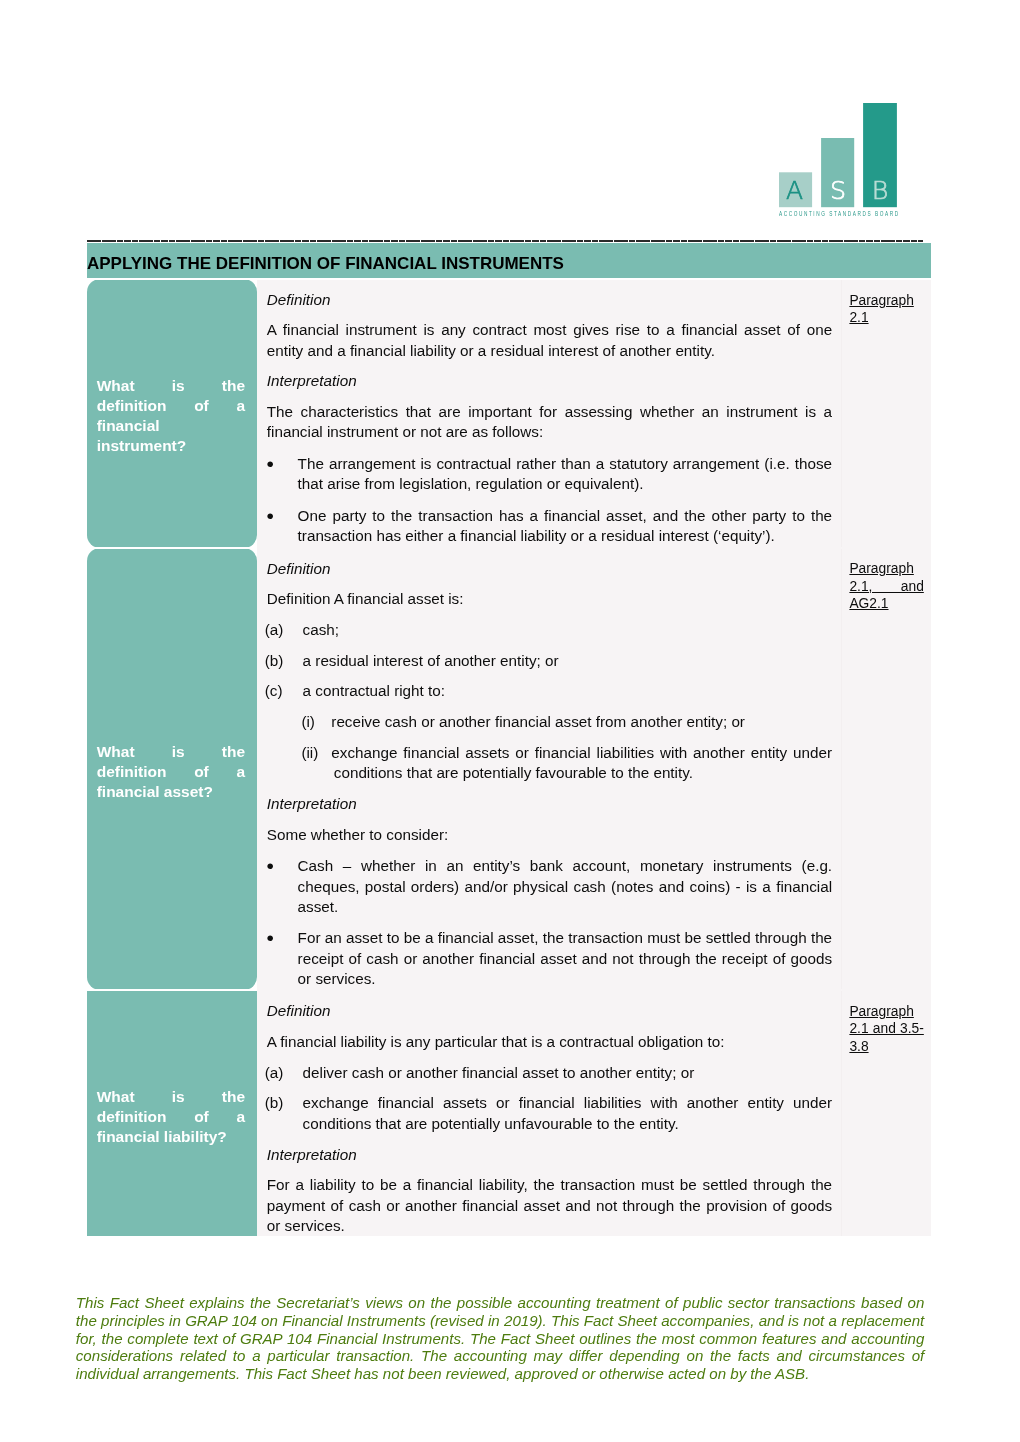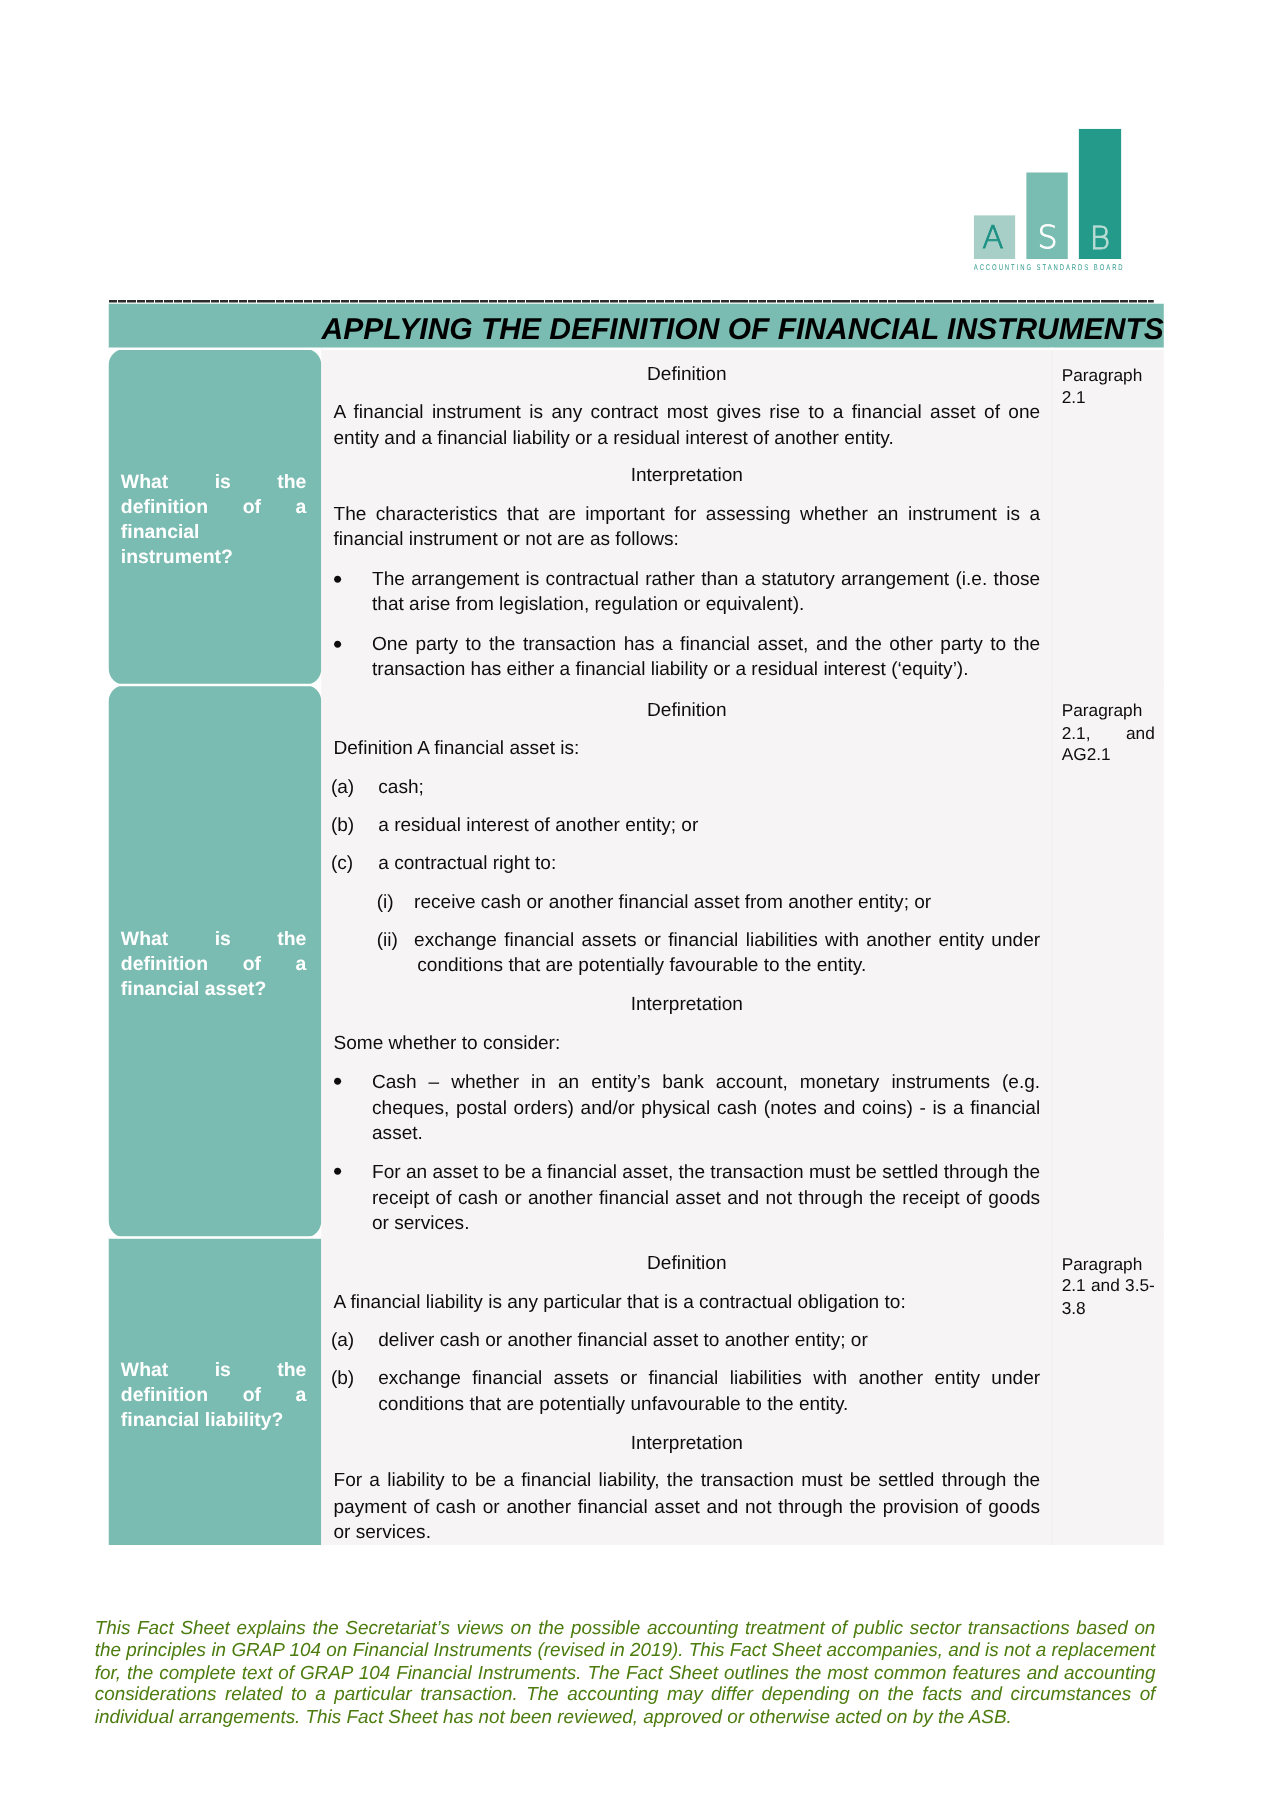--- a/index.html
+++ b/index.html
@@ -15,35 +15,35 @@
   
   .doc-title{position:absolute;left:87px;top:200px;font-size:19px;font-weight:bold;color:#000;
              line-height:20px;}
   .rule{position:absolute;left:87px;top:240.4px;width:835.7px;height:1.5px;
         background-image:repeating-linear-gradient(to right,#2b2b2b 0,#2b2b2b 6.7px,
                          rgba(255,255,255,0) 6.7px,rgba(255,255,255,0) 7.42px);}
 
   
   .tbl{position:absolute;left:87px;top:243px;width:844px;border-collapse:collapse;table-layout:fixed;}
   .tbl td{vertical-align:top;padding:0;box-sizing:border-box;}
-    .tbl td.hdr{background:#7abcb1;text-align:right;font-weight:bold;font-size:24px;color:#000;
-       height:35.9px;line-height:26px;padding:8px 0 0 0;box-sizing:border-box;vertical-align:top;font-style:italic;}
+    .tbl td.hdr{background:#7abcb1;text-align:left;font-weight:bold;font-size:17px;color:#000;
+       height:35.9px;line-height:26px;padding:8px 0 0 0;box-sizing:border-box;vertical-align:top;}
     .tbl td.qcol{background:#7abcb1;color:#ffffff;font-weight:bold;font-size:15.5px;line-height:19.8px;
         vertical-align:middle;padding:5.5px 11.9px 0 9.7px;}
   .qcol p{margin:0;text-align:justify;}
     .tbl td.body-cell{background:#f7f4f5;padding:9.8px 8.4px 0.15px 9.8px;font-size:15.25px;line-height:20.3px;
              color:#0d0d0d;}
     .tbl td.para-cell{background:#f7f4f5;padding:11.7px 7.2px 10px 7.9px;font-size:13.8px;line-height:17.3px;
-             color:#0d0d0d;text-align:justify;border-left:1px solid #f3eff0;}
+             color:#0d0d0d;text-align:justify;border-left:1px solid #f3eff0;text-decoration:underline;}
   .para-cell p:after{content:"";display:inline-block;width:100%;}
     .tbl tr.rowsep td.qcol{border-bottom:2.3px solid #ffffff;border-radius:13px;}
     .tbl tr.rowsep td.body-cell,.tbl tr.rowsep td.para-cell{border-bottom:2.3px solid #f7f4f5;}
   .tbl td.hdr{border-bottom:2.3px solid #ffffff;}
   p{margin:0;}
-  .lbl{margin:0 0 10.45px 0;text-align:center;}
+  .lbl{font-style:italic;margin:0 0 10.45px 0;}
   .txt{margin:0 0 10.45px 0;text-align:justify;}
   .last{margin-bottom:0 !important;}
   .bul{position:relative;margin:11.3px 0 11.3px 0;padding-left:30.8px;text-align:justify;}
   .bul-dot{position:absolute;left:-0.4px;top:0;font-size:21px;line-height:20.3px;}
   .lst{position:relative;margin:0 0 10.45px 0;text-align:justify;}
   .lst.alpha{padding-left:35.8px;}
   .lst.alpha .lst-mk{position:absolute;left:-2.1px;top:0;}
   .lst.roman{padding-left:67px;text-indent:-2.5px;}
   .lst.roman .lst-mk{position:absolute;left:34.6px;top:0;text-indent:0;}
 

